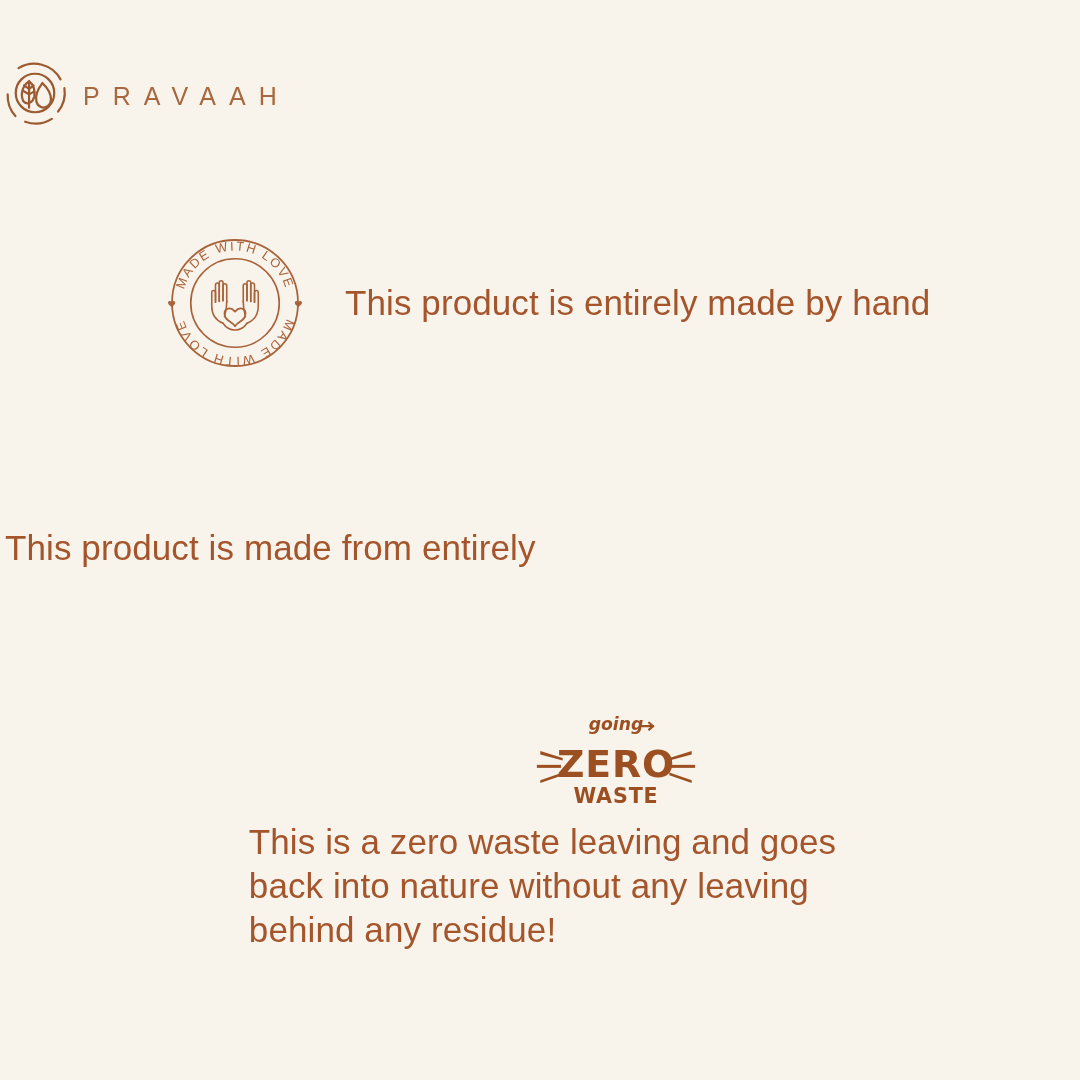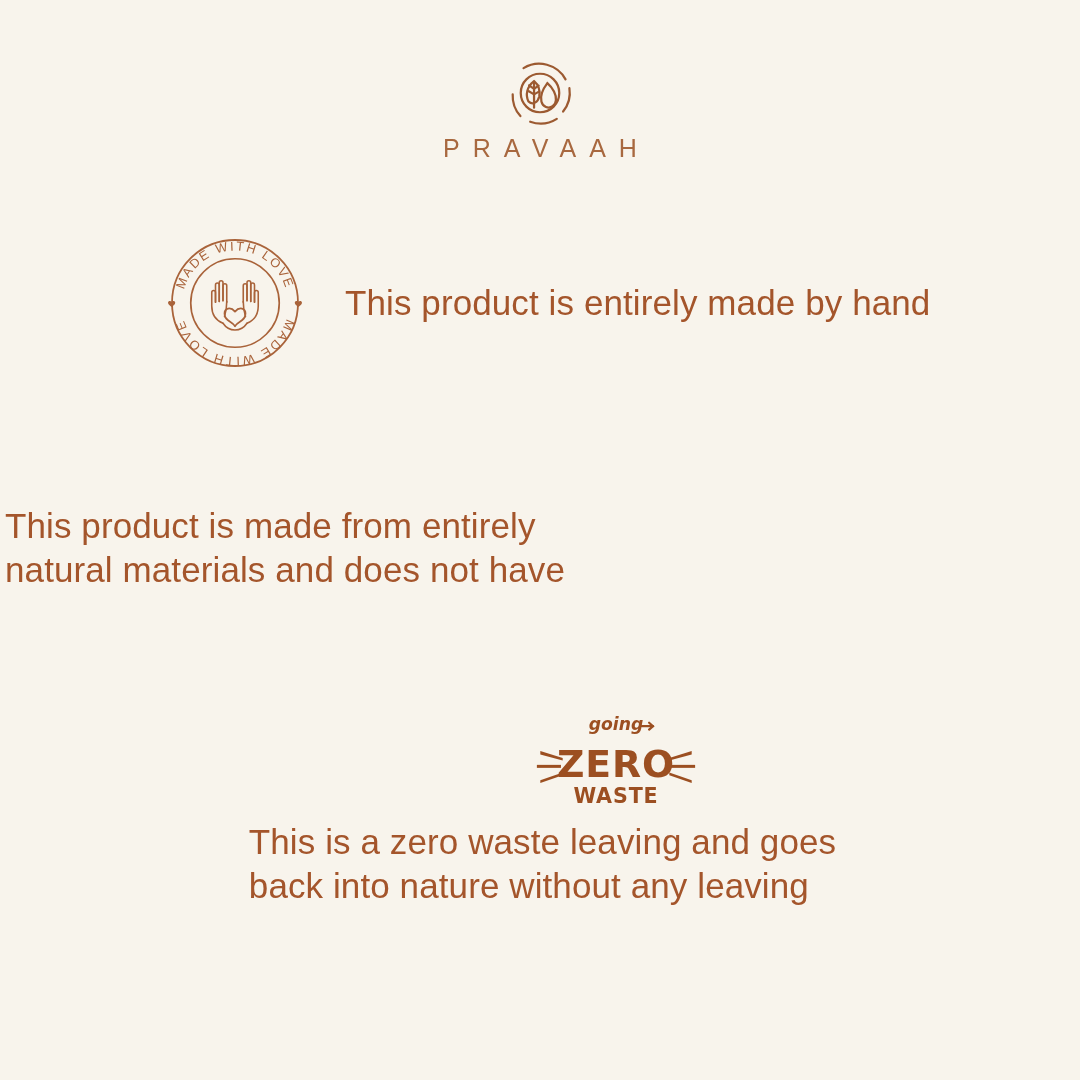--- a/index.html
+++ b/index.html
@@ -15,21 +15,21 @@
     position: relative;
   }
 
   
   .brand {
     position: absolute;
     top: 58px;
     left: 0;
     right: 0;
     display: flex;
-    flex-direction: column;
+    flex-direction: row;
     align-items: center;
   }
   .brand-mark {
     width: 70px;
     height: 70px;
     display: block;
   }
   .brand-name {
     margin-top: 6px;
     font-size: 25px;
@@ -153,21 +153,20 @@
       </svg>
     </div>
     <div class="feature-text">
       <span class="tline">This product is entirely made by hand</span>
     </div>
   </div>
 
   <div class="feature-row row-natural">
     <div class="feature-text">
       <span class="tline">This product is made from entirely</span>
-      <span class="tline">natural materials and does not have</span>
     </div>
   </div>
 
   <div class="feature-row row-zero">
     <div class="icon-cell">
       <svg viewBox="0 0 200 130" width="172" height="112" fill="none">
 
         <text x="100" y="26" text-anchor="middle" fill="#9c4f21" stroke="none" font-family="'DejaVu Sans', sans-serif" font-size="20" font-style="italic" font-weight="bold">going</text>
 
         <g stroke="#9c4f21" stroke-width="2.6" stroke-linecap="round" fill="none">
@@ -188,16 +187,17 @@
         </g>
 
         <text x="100" y="80" text-anchor="middle" fill="#9c4f21" stroke="none" font-family="'DejaVu Sans', sans-serif" font-size="44" font-weight="bold" letter-spacing="1">ZERO</text>
 
         <text x="100" y="110" text-anchor="middle" fill="#9c4f21" stroke="none" font-family="'DejaVu Sans', sans-serif" font-size="24" font-weight="bold" letter-spacing="1">WASTE</text>
       </svg>
     </div>
     <div class="feature-text">
       <span class="tline">This is a zero waste leaving and goes</span>
       <span class="tline">back into nature without any leaving</span>
+      <span class="tline">behind any residue!</span>
     </div>
   </div>
 
 </div>
 
 </body></html>

